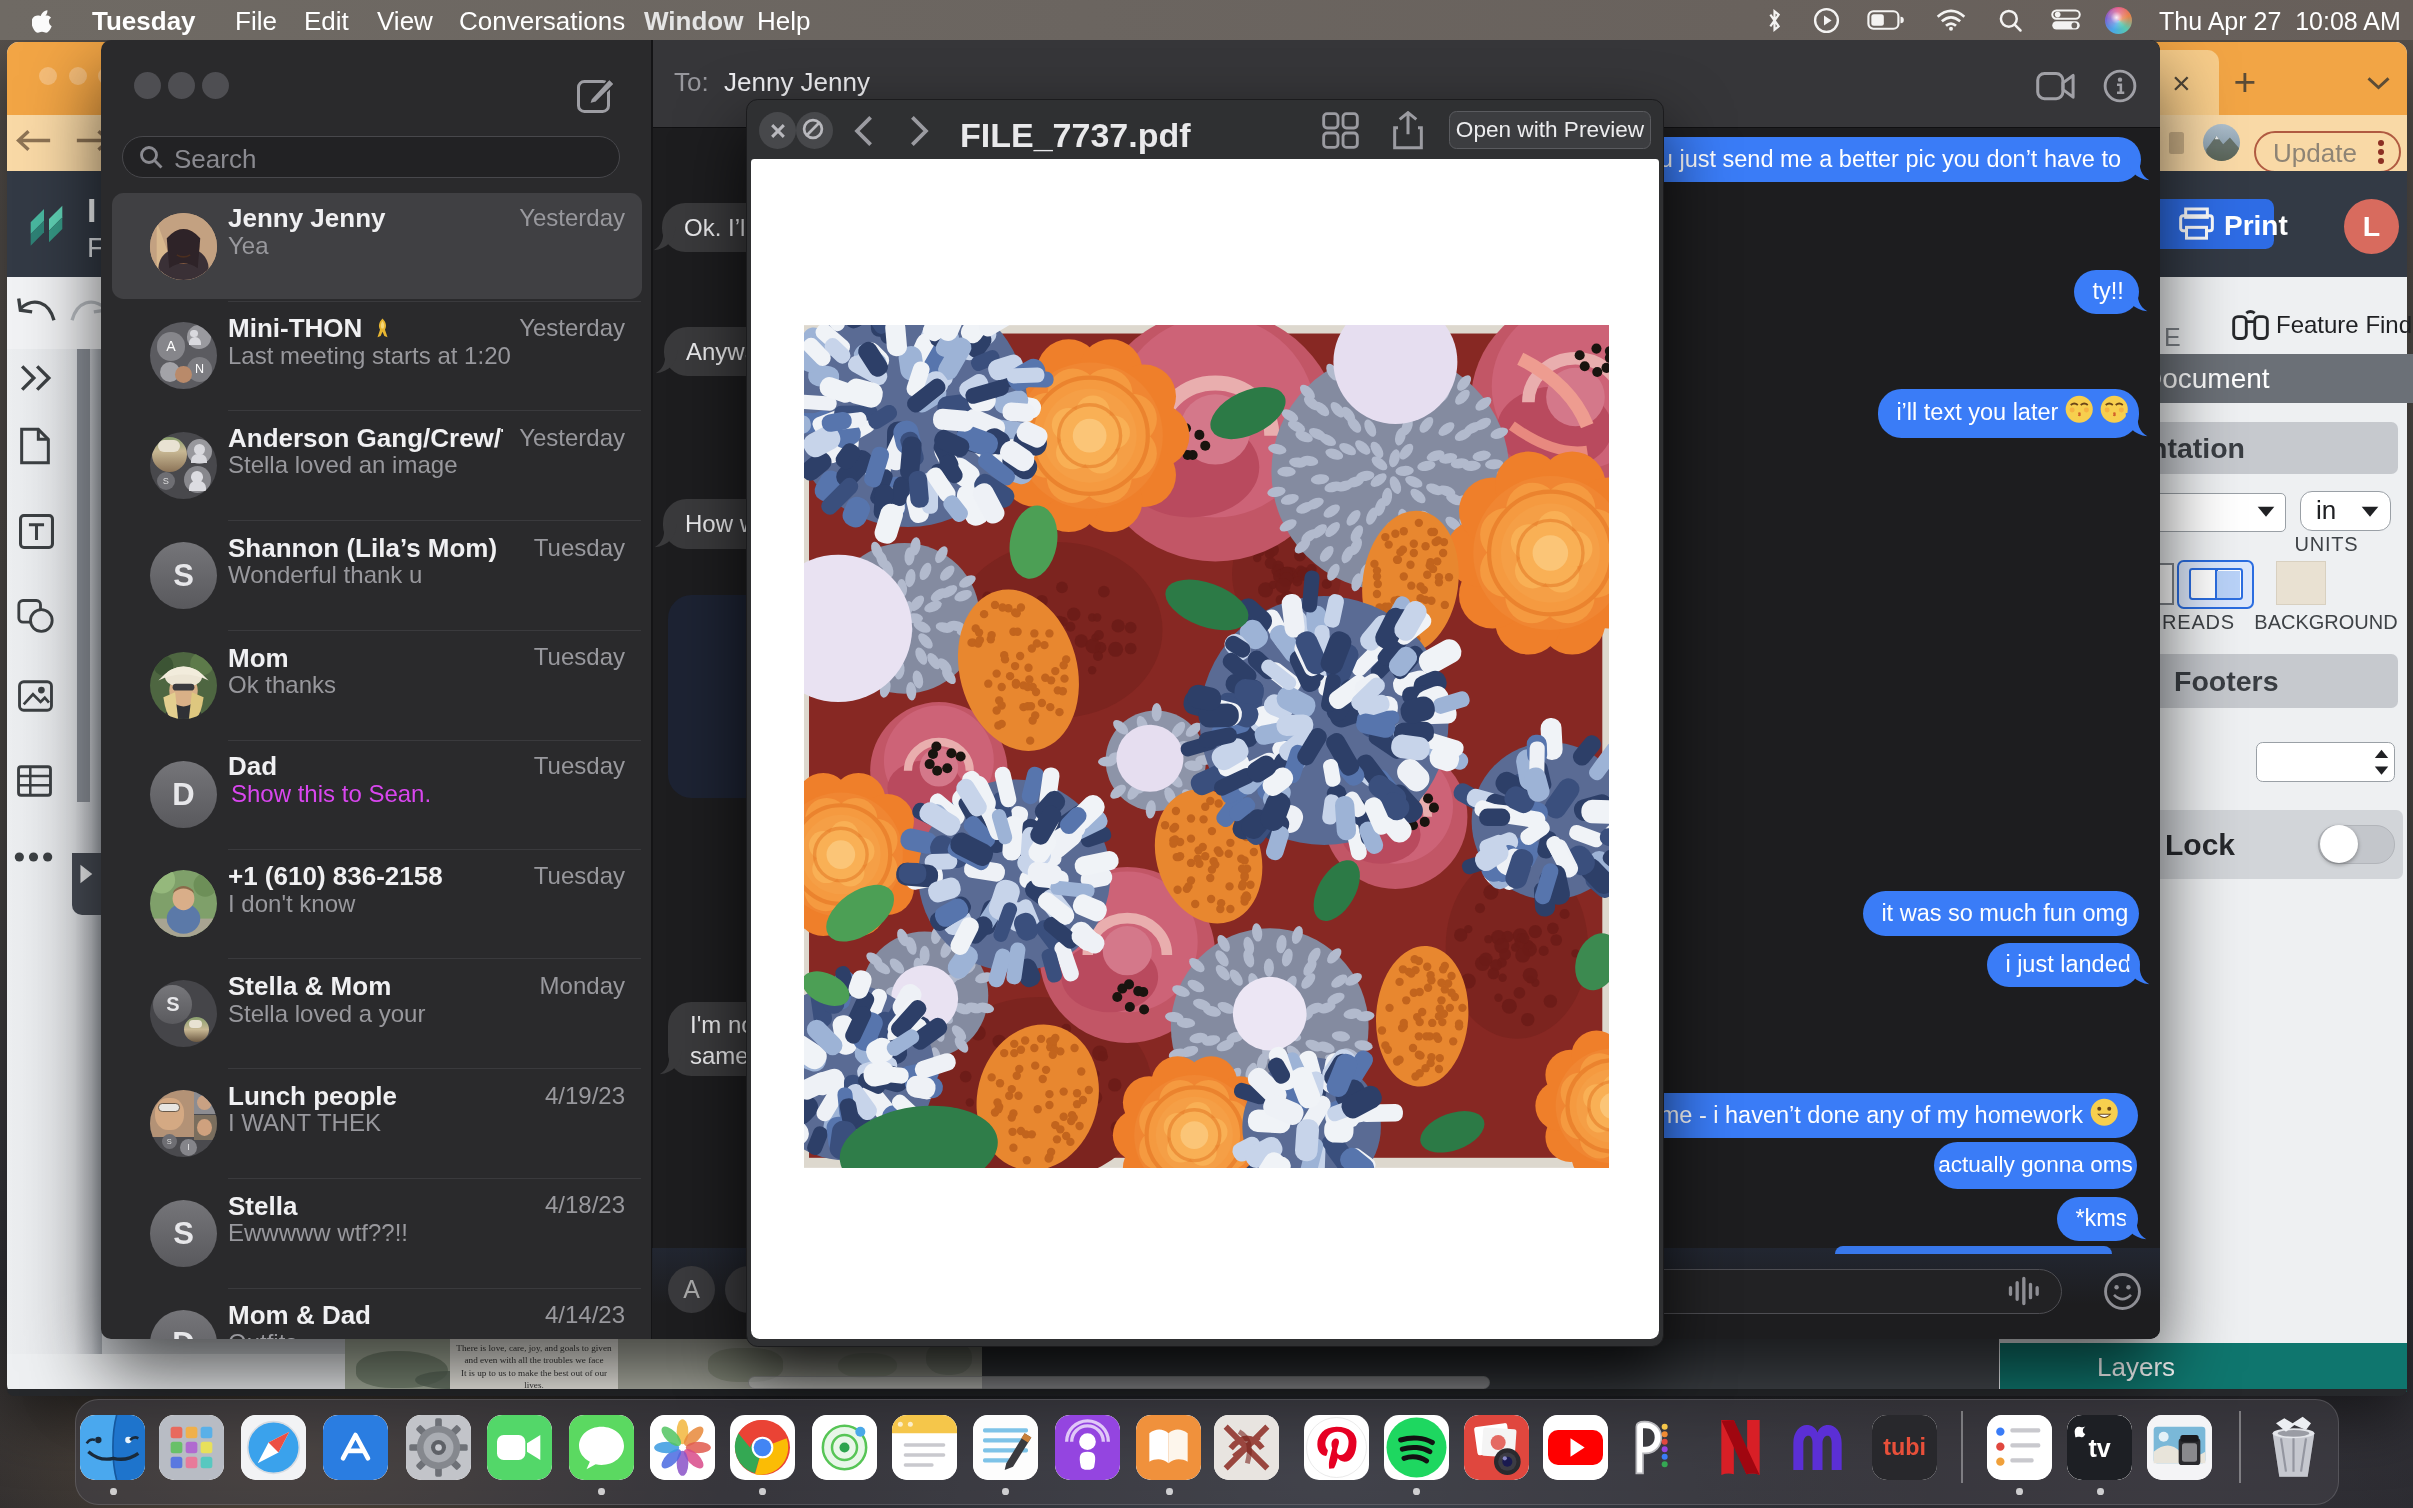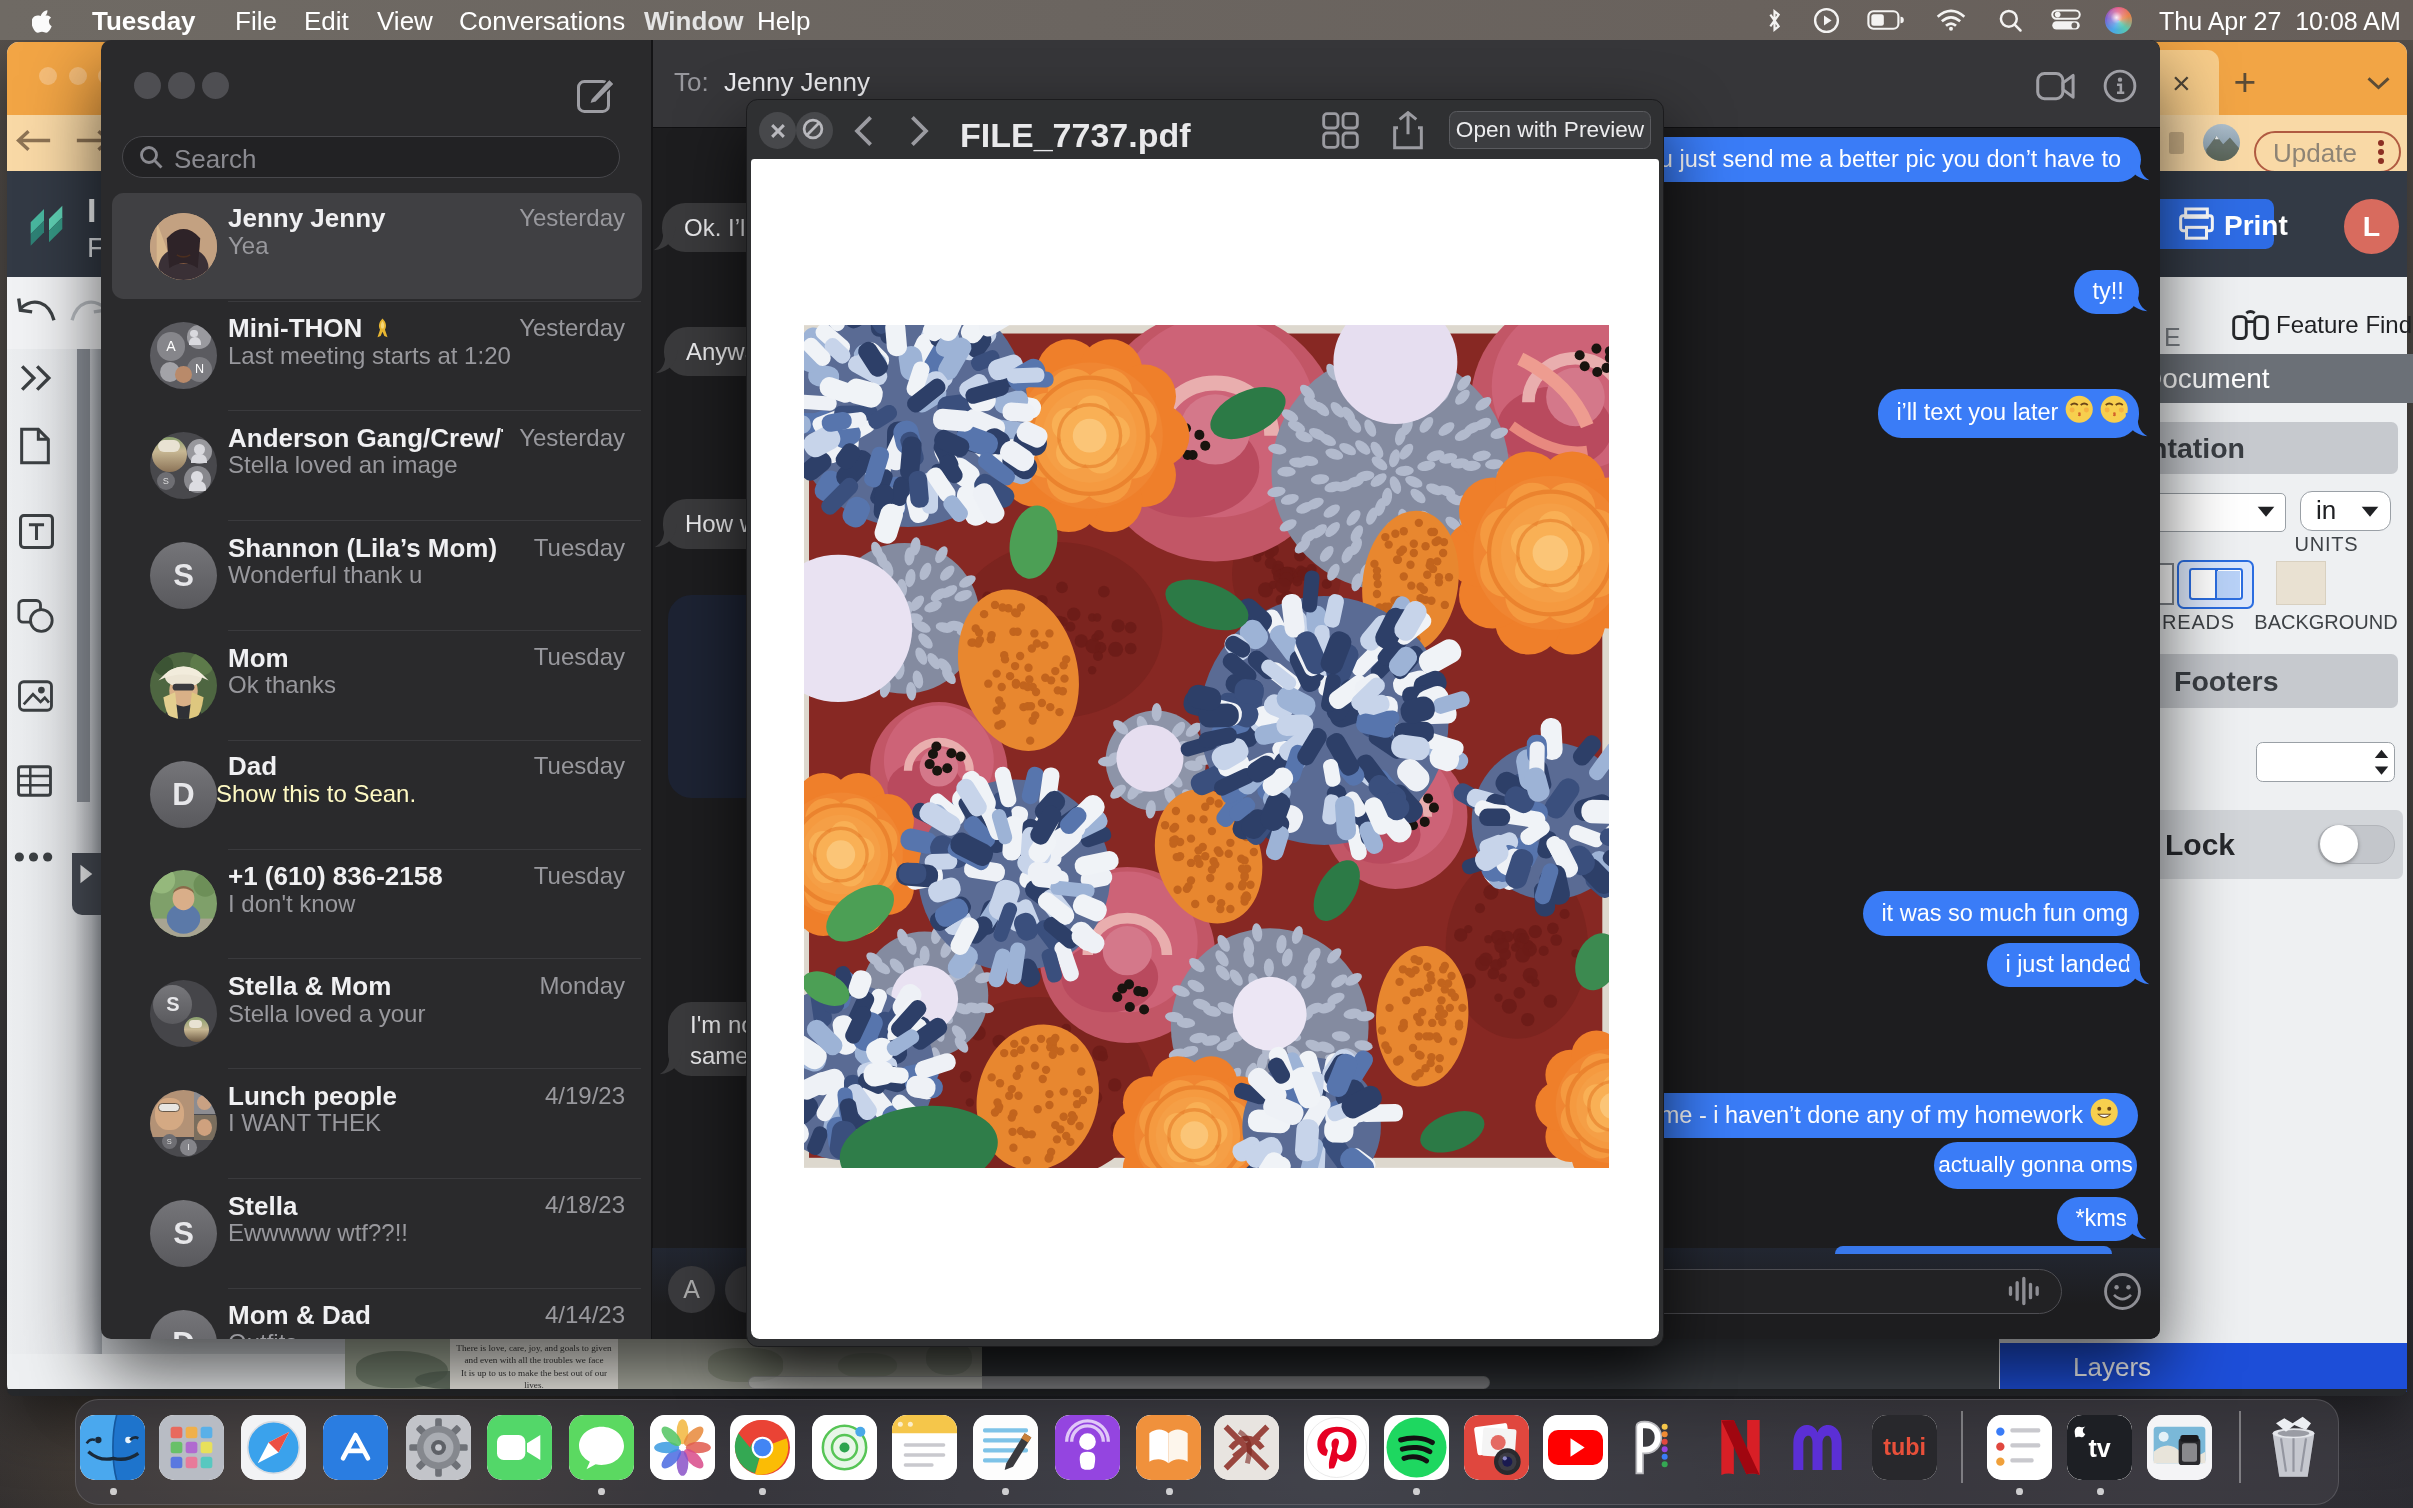--- a/index.html
+++ b/index.html
@@ -138,21 +138,21 @@
 <div class="abs" style="left:2028px;top:654px;width:370px;height:54px;border-radius:6.7px;background:#c6c9ce;color:#3a3e43;font-size:28.5px;font-weight:bold;line-height:54px;padding-left:146px;">Footers</div>
 <div class="abs" style="left:2256px;top:742px;width:139px;height:40px;border-radius:6.7px;background:#fff;border:1.7px solid #9aa0a6;"></div>
 <svg width="17" height="28.5" viewBox="0 0 20 34" style="position:absolute;left:2373px;top:748px;" xmlns="http://www.w3.org/2000/svg">
     <path d="M2 12 L10 2 L18 12 Z" fill="#202124"></path>
     <path d="M2 22 L10 32 L18 22 Z" fill="#202124"></path>
   </svg>
 <div class="abs" style="left:2028px;top:810px;width:375px;height:69px;border-radius:6.7px;background:#d2d5d9;"></div>
 <div class="abs" style="left:2165px;top:828px;width:101px;height:35px;color:#26282c;font-size:30px;font-weight:bold;">Lock</div>
 <div class="abs" style="left:2318px;top:825px;width:77px;height:39px;border-radius:19px;background:#c3c6cb;border:0.8px solid #b2b5ba;"></div>
 <div class="abs" style="left:2320px;top:825px;width:38px;height:38px;border-radius:50%;background:#fff;box-shadow:0 1.7px 4.2px rgba(0,0,0,.35);"></div>
-<div class="abs" style="left:2000px;top:1343px;width:407px;height:49px;background:#1d4ed8;color:#fff;font-size:26px;line-height:49px;padding-left:73px;">Layers</div>
+<div class="abs" style="left:2000px;top:1343px;width:407px;height:49px;background:#0f766e;color:#fff;font-size:26px;line-height:49px;padding-left:97px;">Layers</div>
 <div class="abs" style="left:6.7px;top:1389px;width:2400px;height:6.7px;background:#26282b;border-radius:0 0 11.7px 11.7px;"></div>
 <div class="abs" style="left:101px;top:40px;width:2059px;height:1299px;border-radius:10px;background:#2a2a2c;box-shadow:0 34px 75px rgba(0,0,0,.65);overflow:hidden;">
     <div class="abs" style="left:551px;top:0px;width:1508px;height:1299px;background:#1d1d1f;border-radius:0 10px 10px 0;"></div>
     <div class="abs" style="left:551px;top:0px;width:1508px;height:88px;background:#363639;border-radius:0 10px 0 0;border-bottom:0.8px solid #101012;"></div>
     <div class="abs" style="left:573px;top:27px;width:50px;height:34px;color:#98989d;font-size:26px;">To:</div>
     <div class="abs" style="left:623px;top:27px;width:251px;height:34px;color:#ededf0;font-size:26px;">Jenny Jenny</div>
     <svg width="39" height="28.5" viewBox="0 0 46 34" style="position:absolute;left:1935px;top:32px;" xmlns="http://www.w3.org/2000/svg">
       <rect x="1.8" y="1.8" width="30" height="30" rx="8" fill="none" stroke="#a0a0a6" stroke-width="3.6"></rect>
       <path d="M32 13 L44 4 V30 L32 21 Z" fill="none" stroke="#a0a0a6" stroke-width="3.6" stroke-linejoin="round"></path>
     </svg>
@@ -239,21 +239,21 @@
         <path d="M10 34 Q40 20 70 34 Q40 0 10 34" fill="#f2ecdc"></path>
         <rect x="27" y="38" width="26" height="8" rx="4" fill="#3a3a3e"></rect>
       </svg>
     </div>
     <div class="abs" style="left:127px;top:603px;width:275px;height:32px;color:#f0f0f2;font-size:26px;font-weight:bold;white-space:nowrap;overflow:hidden;">Mom</div>
     <div class="abs" style="left:127px;top:631px;width:360px;height:30px;color:#98989d;font-size:24px;white-space:nowrap;overflow:hidden;">Ok thanks</div>
     <div class="abs" style="left:348px;top:603px;width:176px;height:28.5px;color:#98989d;font-size:24px;text-align:right;">Tuesday</div>
     <div class="abs" style="left:127px;top:700px;width:413px;height:0.8px;background:#3a3a3d;"></div>
     <div class="abs" style="left:49px;top:721px;width:67px;height:67px;border-radius:50%;background:linear-gradient(180deg,#757579 0%,#59595d 100%);color:#e7e7ea;font-size:31px;font-weight:bold;text-align:center;line-height:67px;">D</div>
     <div class="abs" style="left:127px;top:711px;width:275px;height:32px;color:#f0f0f2;font-size:26px;font-weight:bold;white-space:nowrap;overflow:hidden;">Dad</div>
-    <div class="abs" style="left:115px;top:740px;width:360px;height:30px;color:#fef9c3;font-size:24px;white-space:nowrap;overflow:hidden;">Show this to Sean.</div>
+    <div class="abs" style="left:130px;top:740px;width:360px;height:30px;color:#d946ef;font-size:24px;white-space:nowrap;overflow:hidden;">Show this to Sean.</div>
     <div class="abs" style="left:348px;top:712px;width:176px;height:28.5px;color:#98989d;font-size:24px;text-align:right;">Tuesday</div>
     <div class="abs" style="left:127px;top:809px;width:413px;height:0.8px;background:#3a3a3d;"></div>
     <div class="abs" style="left:49px;top:830px;width:67px;height:67px;border-radius:50%;overflow:hidden;">
       <svg width="67" height="67" viewBox="0 0 80 80" style="position:absolute;" xmlns="http://www.w3.org/2000/svg">
         <rect width="80" height="80" fill="#7fa06a"></rect>
         <circle cx="14" cy="12" r="16" fill="#95b87c"></circle>
         <circle cx="66" cy="18" r="14" fill="#6d8f58"></circle>
         <rect x="0" y="58" width="80" height="22" fill="#a8a492"></rect>
         <ellipse cx="40" cy="58" rx="20" ry="18" fill="#5b79a8"></ellipse>
         <ellipse cx="40" cy="34" rx="13" ry="14" fill="#d9ae89"></ellipse>

